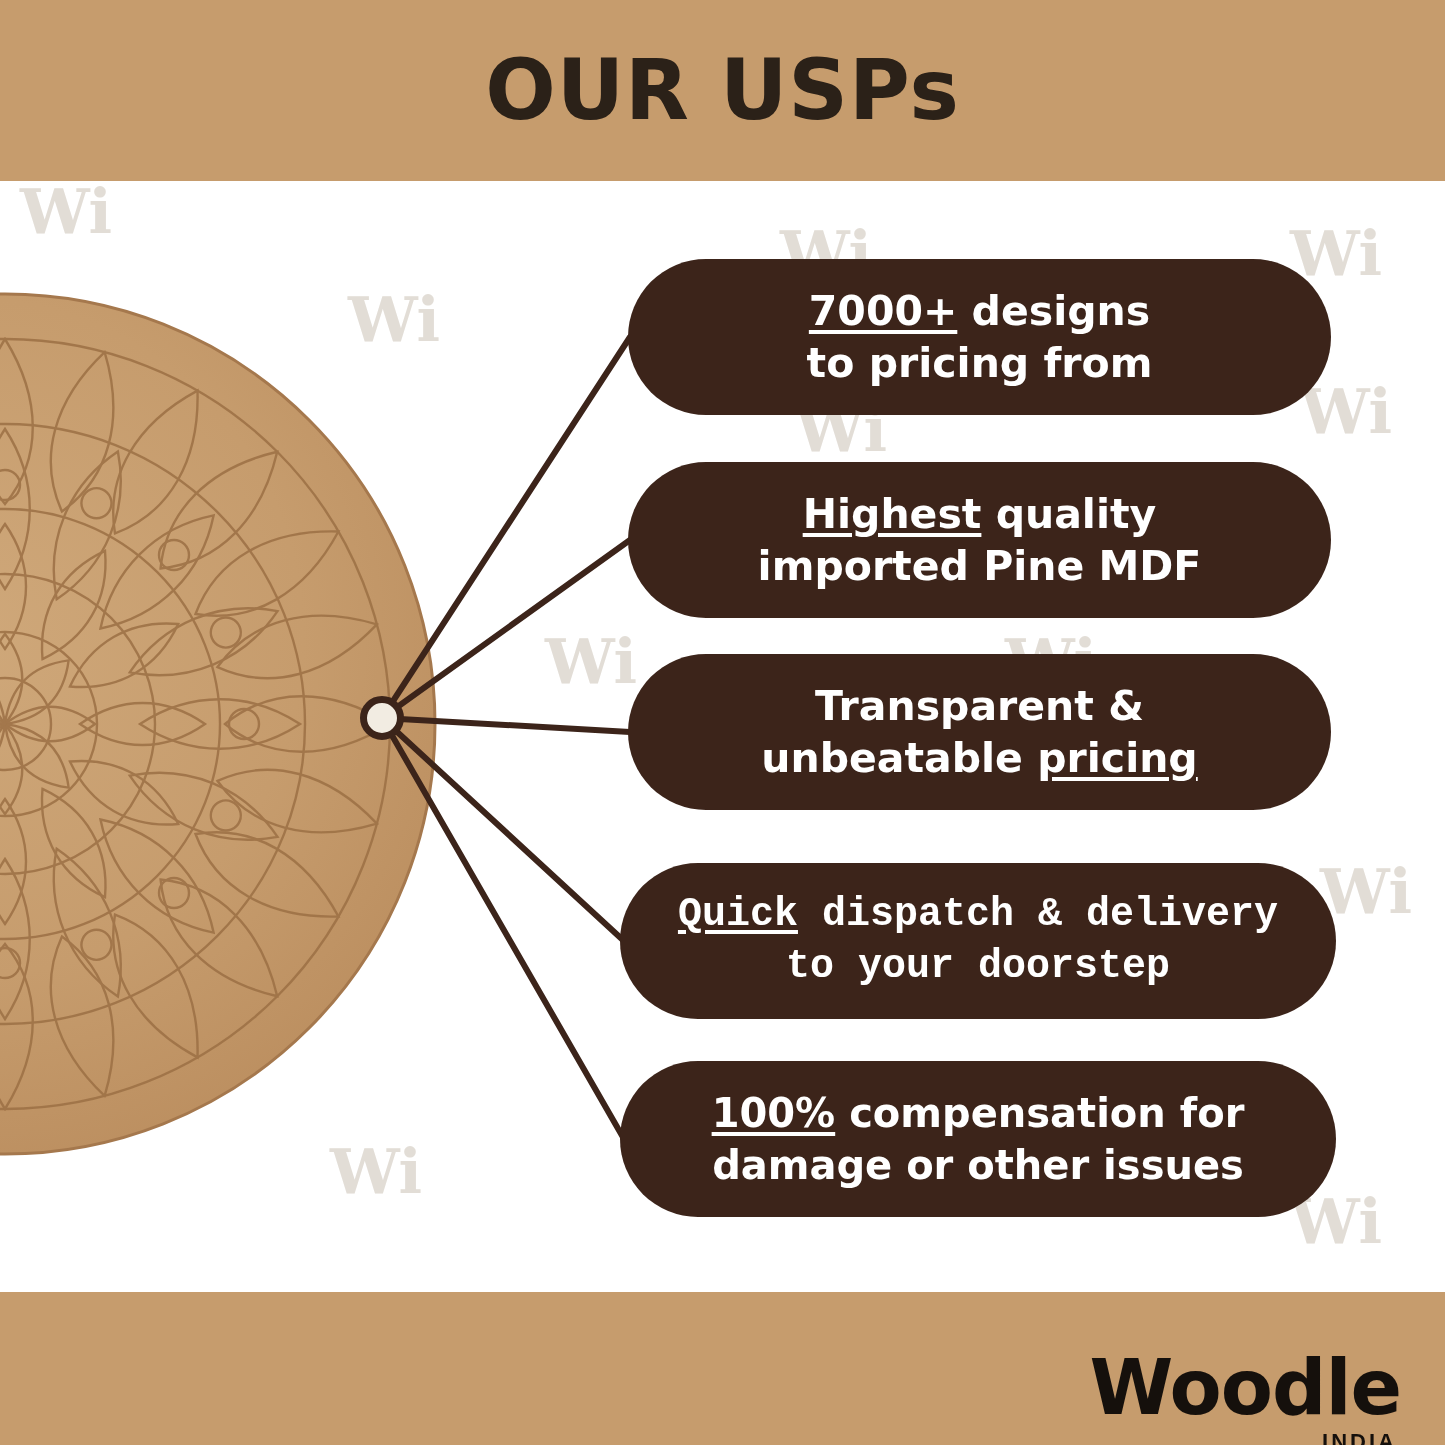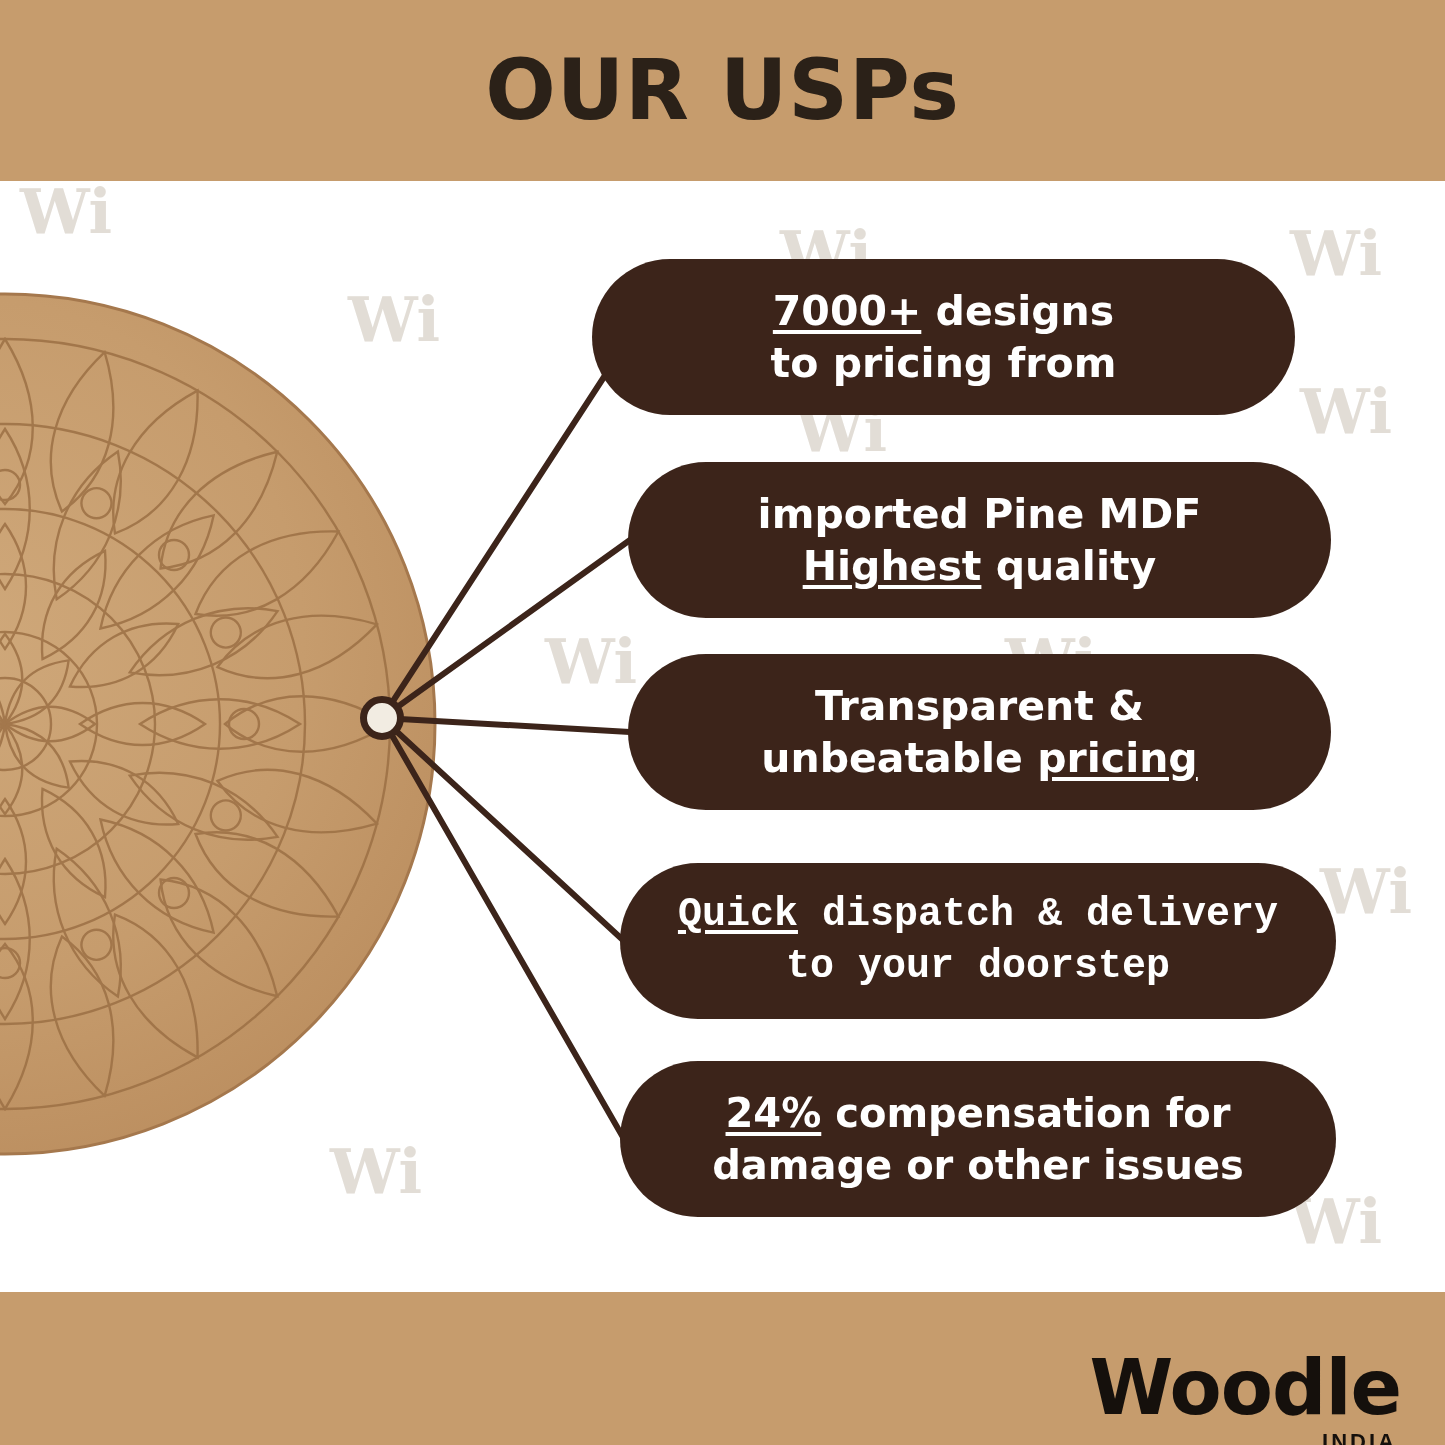--- a/index.html
+++ b/index.html
@@ -123,21 +123,21 @@
     text-align: center;
     font-family: "DejaVu Sans", sans-serif;
     font-weight: bold;
     font-size: 41px;
     line-height: 52px;
     padding: 0 26px;
     box-sizing: border-box;
   }
   .pill .line { white-space: nowrap; }
   .u { text-decoration: underline; text-underline-offset: 5px; }
-  .p1 { left: 592px; top: 78px;  width: 703px; height: 156px; }
+  .p1 { left: 628px; top: 78px;  width: 703px; height: 156px; }
   .p2 { left: 628px; top: 281px; width: 703px; height: 156px; }
   .p3 { left: 628px; top: 473px; width: 703px; height: 156px; }
   .p4 { left: 620px; top: 682px; width: 716px; height: 156px; font-size: 40px; font-family: Liberation Mono, monospace; }
   .p5 { left: 620px; top: 880px; width: 716px; height: 156px; font-size: 40px; }
   .hub {
     position: absolute;
     left: 360px;
     top: 515px;
     width: 44px;
     height: 44px;
@@ -283,36 +283,36 @@
     </svg>
 
     <div class="hub"></div>
 
     <div class="pill p1">
       <span class="line"><span class="u">7000+</span><span> designs</span></span>
       <span class="line">to pricing from</span>
     </div>
 
     <div class="pill p2">
+      <span class="line"><span class="u">Highest</span><span> quality</span></span>
       <span class="line">imported Pine MDF</span>
-      <span class="line"><span class="u">Highest</span><span> quality</span></span>
     </div>
 
     <div class="pill p3">
       <span class="line">Transparent &amp;</span>
       <span class="line"><span>unbeatable </span><span class="u">pricing</span></span>
     </div>
 
     <div class="pill p4">
       <span class="line"><span class="u">Quick</span><span> dispatch &amp; delivery</span></span>
       <span class="line">to your doorstep</span>
     </div>
 
     <div class="pill p5">
-      <span class="line"><span class="u">24%</span><span> compensation for</span></span>
+      <span class="line"><span class="u">100%</span><span> compensation for</span></span>
       <span class="line">damage or other issues</span>
     </div>
 
   </div>
 
   <div class="bottom-band"></div>
   <div class="brand">
     <div class="brand-main">Woodle</div>
     <div class="brand-sub">INDIA</div>
   </div>

